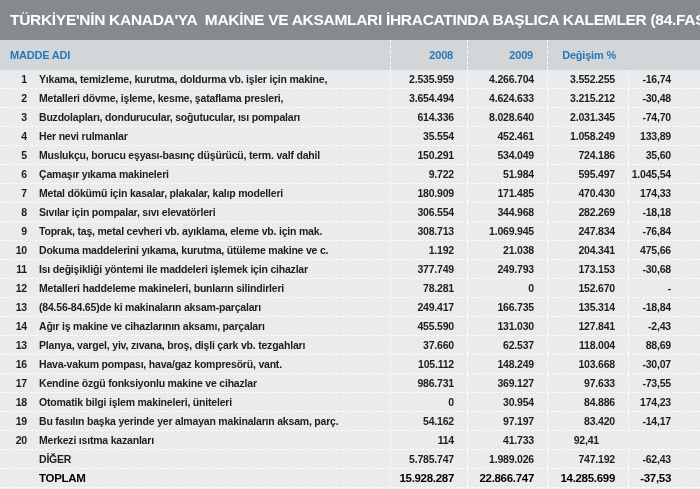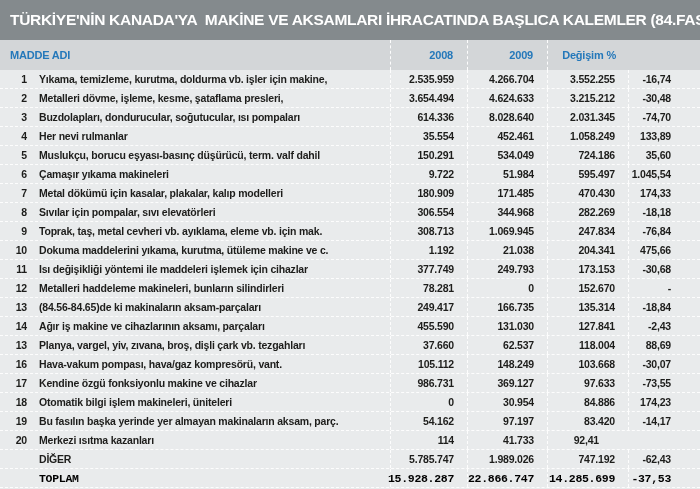--- a/index.html
+++ b/index.html
@@ -43,21 +43,21 @@
     font-weight:bold;font-size:10.5px;color:var(--text_dark);letter-spacing:-0.2px;
   }
   .cell-no{text-align:right;padding-right:1px;}
   .cell-name{padding-left:11px;white-space:nowrap;overflow:hidden;}
   .cell-num{
     text-align:right;padding-right:13px;height:100%;
     display:flex;align-items:center;justify-content:flex-end;
     border-left:1px dashed var(--row_line);box-sizing:border-box;
   }
   .cell-change{padding-right:29px;}
-  .summary .trow:last-child{font-size:11.5px;color:#000;letter-spacing:-0.3px;font-family:Liberation Mono, monospace;}
+  .summary .trow:last-child{font-size:11.5px;color:#000;letter-spacing:-0.3px;}
 </style>
 </head>
 <body>
 
 <div class="wrap">
 
   <div class="titlebar">
     <span>TÜRKİYE'NİN KANADA'YA  MAKİNE VE AKSAMLARI İHRACATINDA BAŞLICA KALEMLER (84.FASIL-$)</span>
   </div>
 

